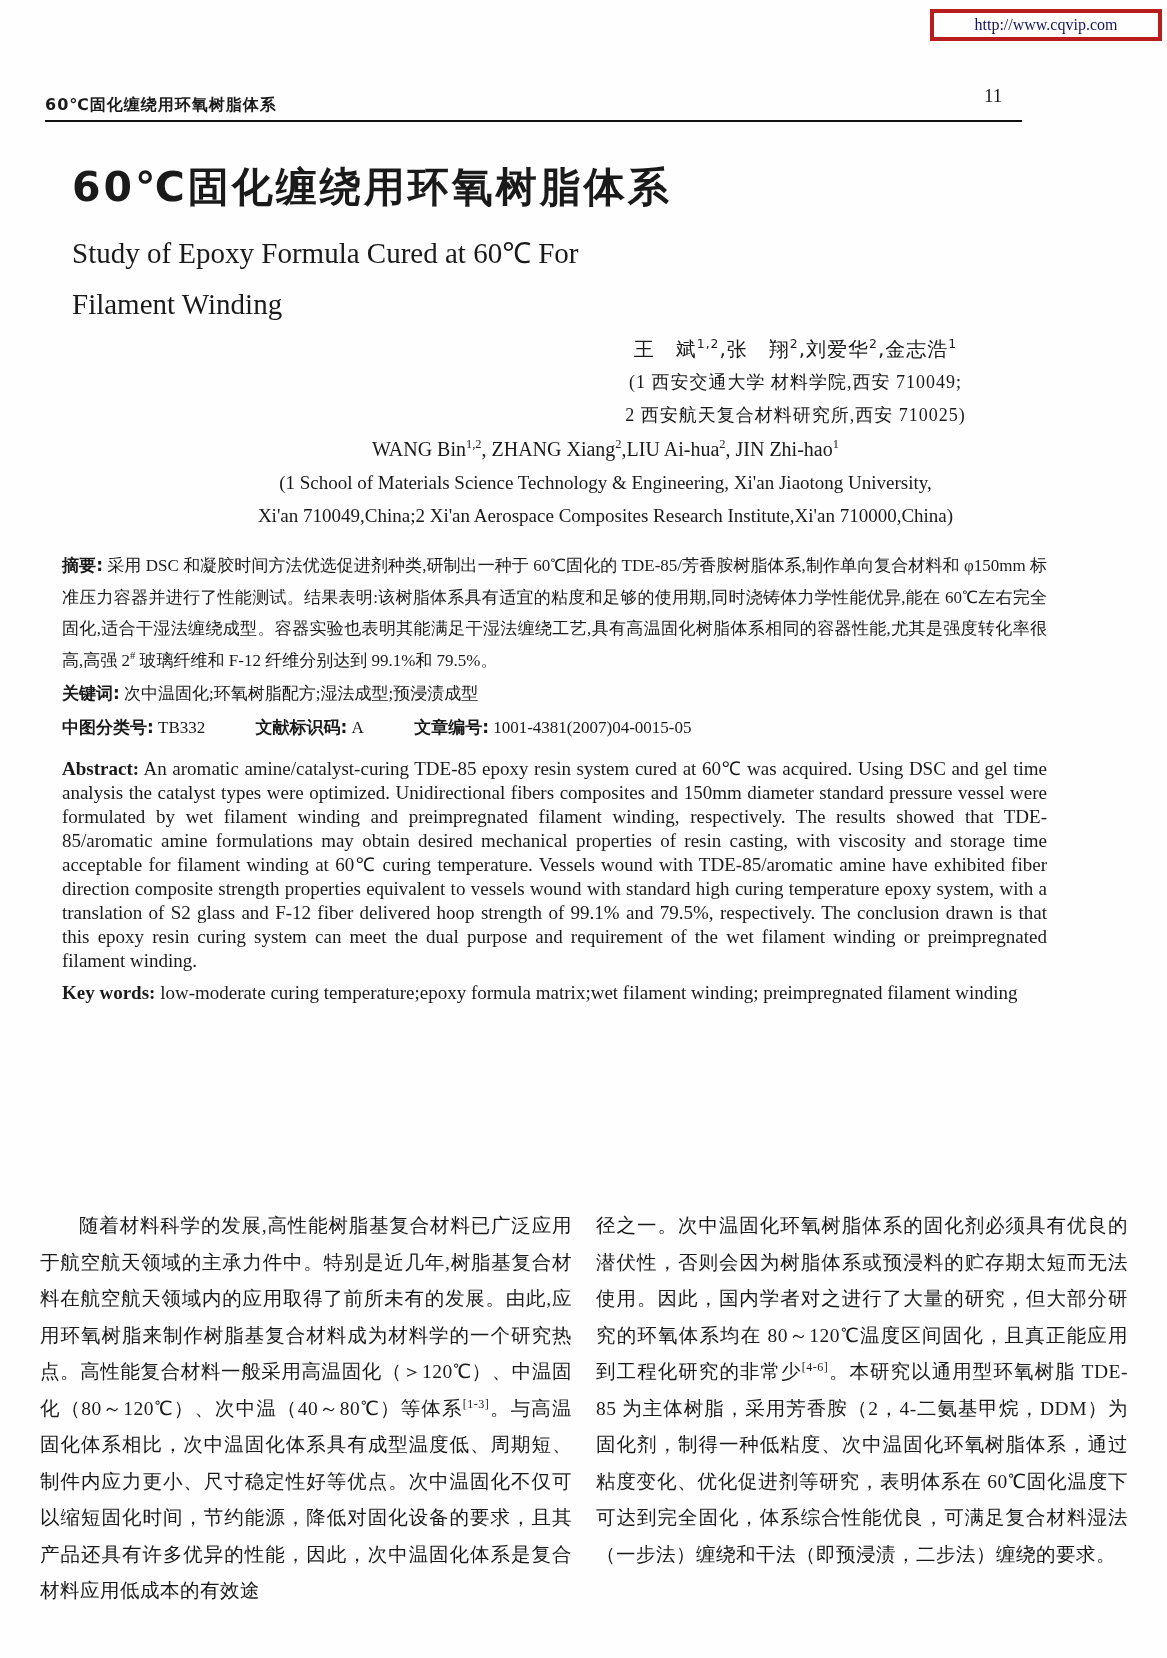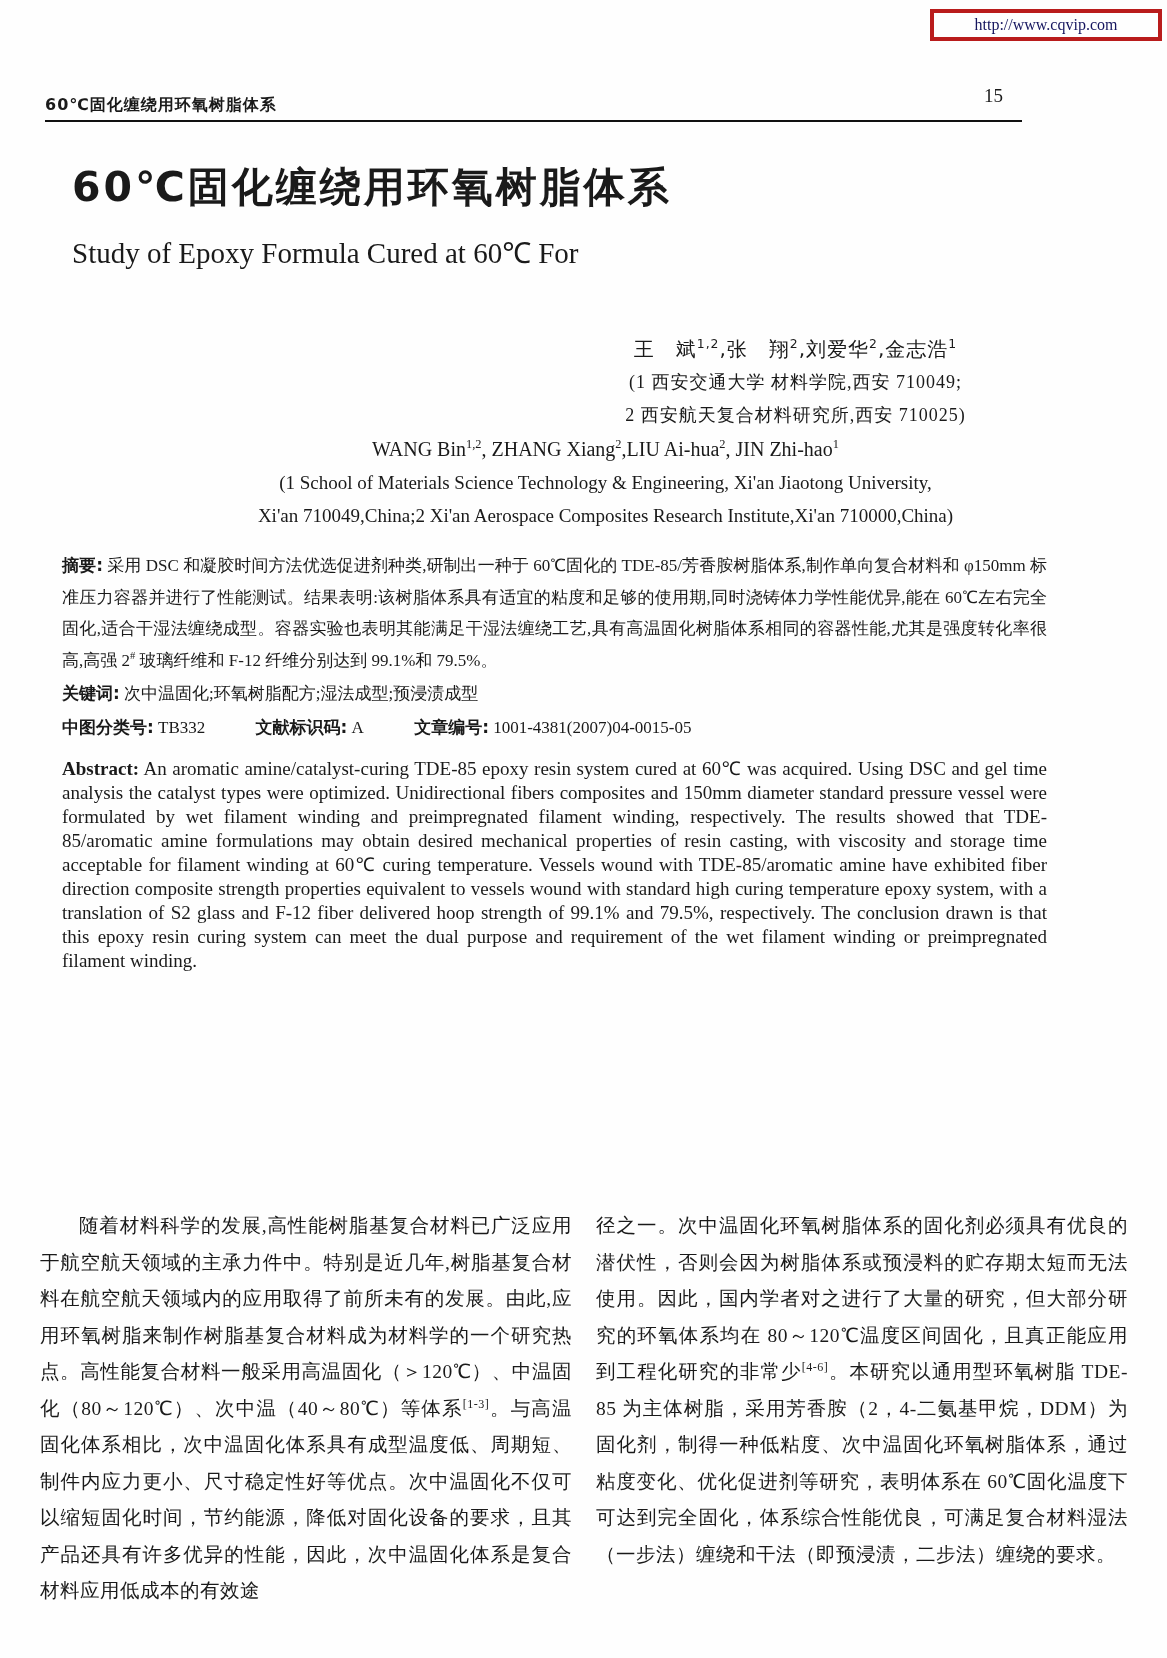--- a/index.html
+++ b/index.html
@@ -91,26 +91,27 @@
   .column p{margin:0;}
 </style>
 </head>
 <body>
 
 <div class="watermark">
   <span>http://www.cqvip.com</span>
 </div>
 
 <div class="running-header">60℃固化缠绕用环氧树脂体系</div>
-<div class="page-num">15</div>
+<div class="page-num">11</div>
 <div class="header-rule"></div>
 
 <h1 class="title-cn" style="margin:0;">60℃固化缠绕用环氧树脂体系</h1>
 <div class="title-en">
   <div>Study of Epoxy Formula Cured at 60℃ For</div>
+  <div>Filament Winding</div>
 </div>
 
 <div class="byline">
   <div class="authors-cn cn">王　斌<sup>1,2</sup>,张　翔<sup>2</sup>,刘爱华<sup>2</sup>,金志浩<sup>1</sup></div>
   <div class="affil-cn cn">(1 西安交通大学 材料学院,西安 710049;</div>
   <div class="affil-cn cn">2 西安航天复合材料研究所,西安 710025)</div>
   <div class="authors-en en">WANG Bin<sup>1,2</sup>, ZHANG Xiang<sup>2</sup>,LIU Ai-hua<sup>2</sup>, JIN Zhi-hao<sup>1</sup></div>
   <div class="affil-en en">(1 School of Materials Science Technology &amp; Engineering, Xi'an Jiaotong University,</div>
   <div class="affil-en en">Xi'an 710049,China;2 Xi'an Aerospace Composites Research Institute,Xi'an 710000,China)</div>
 </div>
@@ -123,20 +124,23 @@
     <span class="label-cn">关键词:</span><span> 次中温固化;环氧树脂配方;湿法成型;预浸渍成型</span>
   </div>
   <div class="meta-line">
     <span class="meta-item"><span class="label-cn">中图分类号:</span><span> TB332</span></span>
     <span class="meta-item"><span class="label-cn">文献标识码:</span><span> A</span></span>
     <span class="meta-item"><span class="label-cn">文章编号:</span><span> 1001-4381(2007)04-0015-05</span></span>
   </div>
   <div class="abstract-en">
     <span class="label-en">Abstract:</span><span> An aromatic amine/catalyst-curing TDE-85 epoxy resin system cured at 60℃ was acquired. Using DSC and gel time analysis the catalyst types were optimized. Unidirectional fibers composites and 150mm diameter standard pressure vessel were formulated by wet filament winding and preimpregnated filament winding, respectively. The results showed that TDE-85/aromatic amine formulations may obtain desired mechanical properties of resin casting, with viscosity and storage time acceptable for filament winding at 60℃ curing temperature. Vessels wound with TDE-85/aromatic amine have exhibited fiber direction composite strength properties equivalent to vessels wound with standard high curing temperature epoxy system, with a translation of S2 glass and F-12 fiber delivered hoop strength of 99.1% and 79.5%, respectively. The conclusion drawn is that this epoxy resin curing system can meet the dual purpose and requirement of the wet filament winding or preimpregnated filament winding.</span>
   </div>
+  <div class="keywords-en">
+    <span class="label-en">Key words:</span><span> low-moderate curing temperature;epoxy formula matrix;wet filament winding; preimpregnated filament winding</span>
+  </div>
 </div>
 
 <div class="columns">
   <div class="column first">
     <p>随着材料科学的发展,高性能树脂基复合材料已广泛应用于航空航天领域的主承力件中。特别是近几年,树脂基复合材料在航空航天领域内的应用取得了前所未有的发展。由此,应用环氧树脂来制作树脂基复合材料成为材料学的一个研究热点。高性能复合材料一般采用高温固化（＞120℃）、中温固化（80～120℃）、次中温（40～80℃）等体系<sup>[1-3]</sup>。与高温固化体系相比，次中温固化体系具有成型温度低、周期短、制件内应力更小、尺寸稳定性好等优点。次中温固化不仅可以缩短固化时间，节约能源，降低对固化设备的要求，且其产品还具有许多优异的性能，因此，次中温固化体系是复合材料应用低成本的有效途</p>
   </div>
   <div class="column">
     <p>径之一。次中温固化环氧树脂体系的固化剂必须具有优良的潜伏性，否则会因为树脂体系或预浸料的贮存期太短而无法使用。因此，国内学者对之进行了大量的研究，但大部分研究的环氧体系均在 80～120℃温度区间固化，且真正能应用到工程化研究的非常少<sup>[4-6]</sup>。本研究以通用型环氧树脂 TDE-85 为主体树脂，采用芳香胺（2，4-二氨基甲烷，DDM）为固化剂，制得一种低粘度、次中温固化环氧树脂体系，通过粘度变化、优化促进剂等研究，表明体系在 60℃固化温度下可达到完全固化，体系综合性能优良，可满足复合材料湿法（一步法）缠绕和干法（即预浸渍，二步法）缠绕的要求。</p>
   </div>
 </div>

